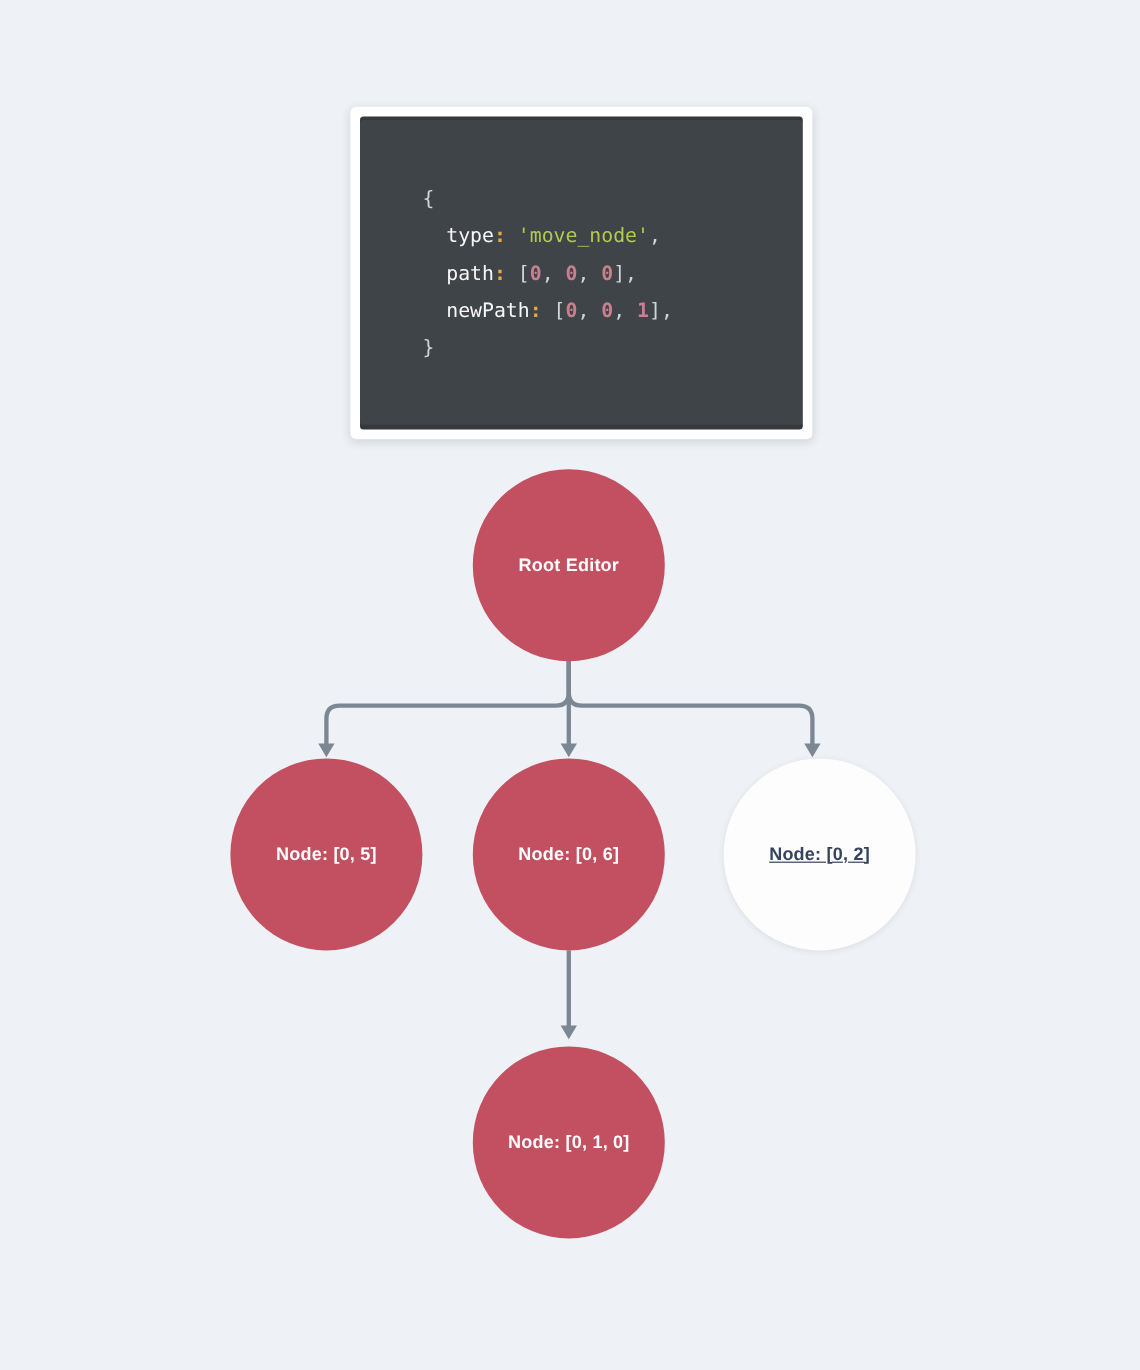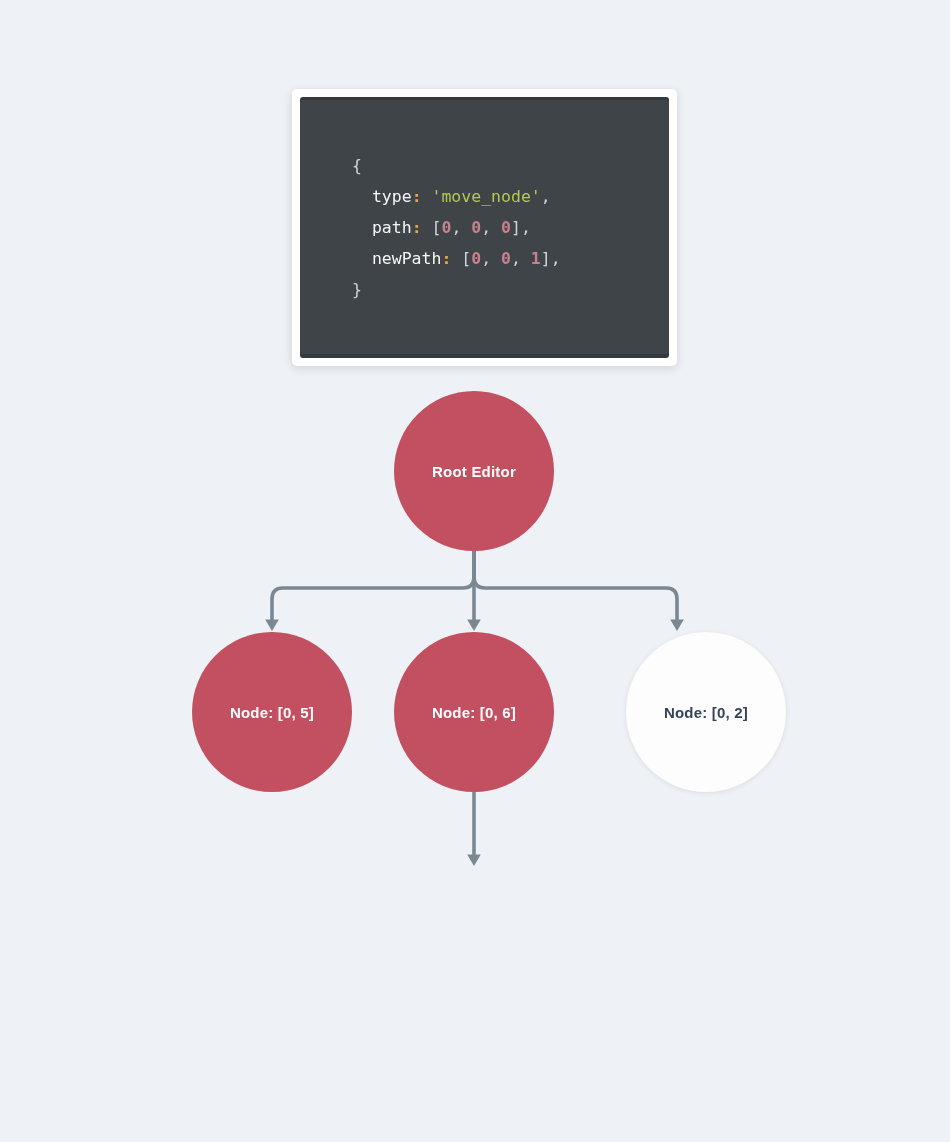--- a/index.html
+++ b/index.html
@@ -79,21 +79,21 @@
     color:#ffffff;
   }
   .node.outline{
     background:var(--node-outline);
     color:var(--label-dark);
     box-shadow:0 1px 5px rgba(45,62,80,0.10);
   }
   .pos-root      {left:394px;top:391px;}
   .pos-child-0   {left:192px;top:632px;}
   .pos-child-1   {left:394px;top:632px;}
-  .pos-child-2   {left:626px;top:632px;}
+  .pos-child-2   {left:603px;top:632px;text-decoration:underline;}
   .pos-grandchild{left:394px;top:872px;}
 </style>
 </head>
 <body>
 
 <div class="stage">
 
   <div class="code-card">
     <div class="code-panel">
       <div class="code"><div class="code-line"><span class="tok-punc">{</span></div><div class="code-line"><span class="tok-punc">  </span><span class="tok-key">type</span><span class="tok-colon">:</span><span class="tok-punc"> </span><span class="tok-string">'move_node'</span><span class="tok-punc">,</span></div><div class="code-line"><span class="tok-punc">  </span><span class="tok-key">path</span><span class="tok-colon">:</span><span class="tok-punc"> [</span><span class="tok-number">0</span><span class="tok-punc">, </span><span class="tok-number">0</span><span class="tok-punc">, </span><span class="tok-number">0</span><span class="tok-punc">],</span></div><div class="code-line"><span class="tok-punc">  </span><span class="tok-key">newPath</span><span class="tok-colon">:</span><span class="tok-punc"> [</span><span class="tok-number">0</span><span class="tok-punc">, </span><span class="tok-number">0</span><span class="tok-punc">, </span><span class="tok-number">1</span><span class="tok-punc">],</span></div><div class="code-line"><span class="tok-punc">}</span></div></div>
@@ -120,14 +120,17 @@
   </div>
   <div class="node pos-child-0 filled">
     <span>Node: [0, 5]</span>
   </div>
   <div class="node pos-child-1 filled">
     <span>Node: [0, 6]</span>
   </div>
   <div class="node pos-child-2 outline">
     <span>Node: [0, 2]</span>
   </div>
+  <div class="node pos-grandchild filled">
+    <span>Node: [0, 1, 0]</span>
+  </div>
 
 </div>
 
 </body></html>

